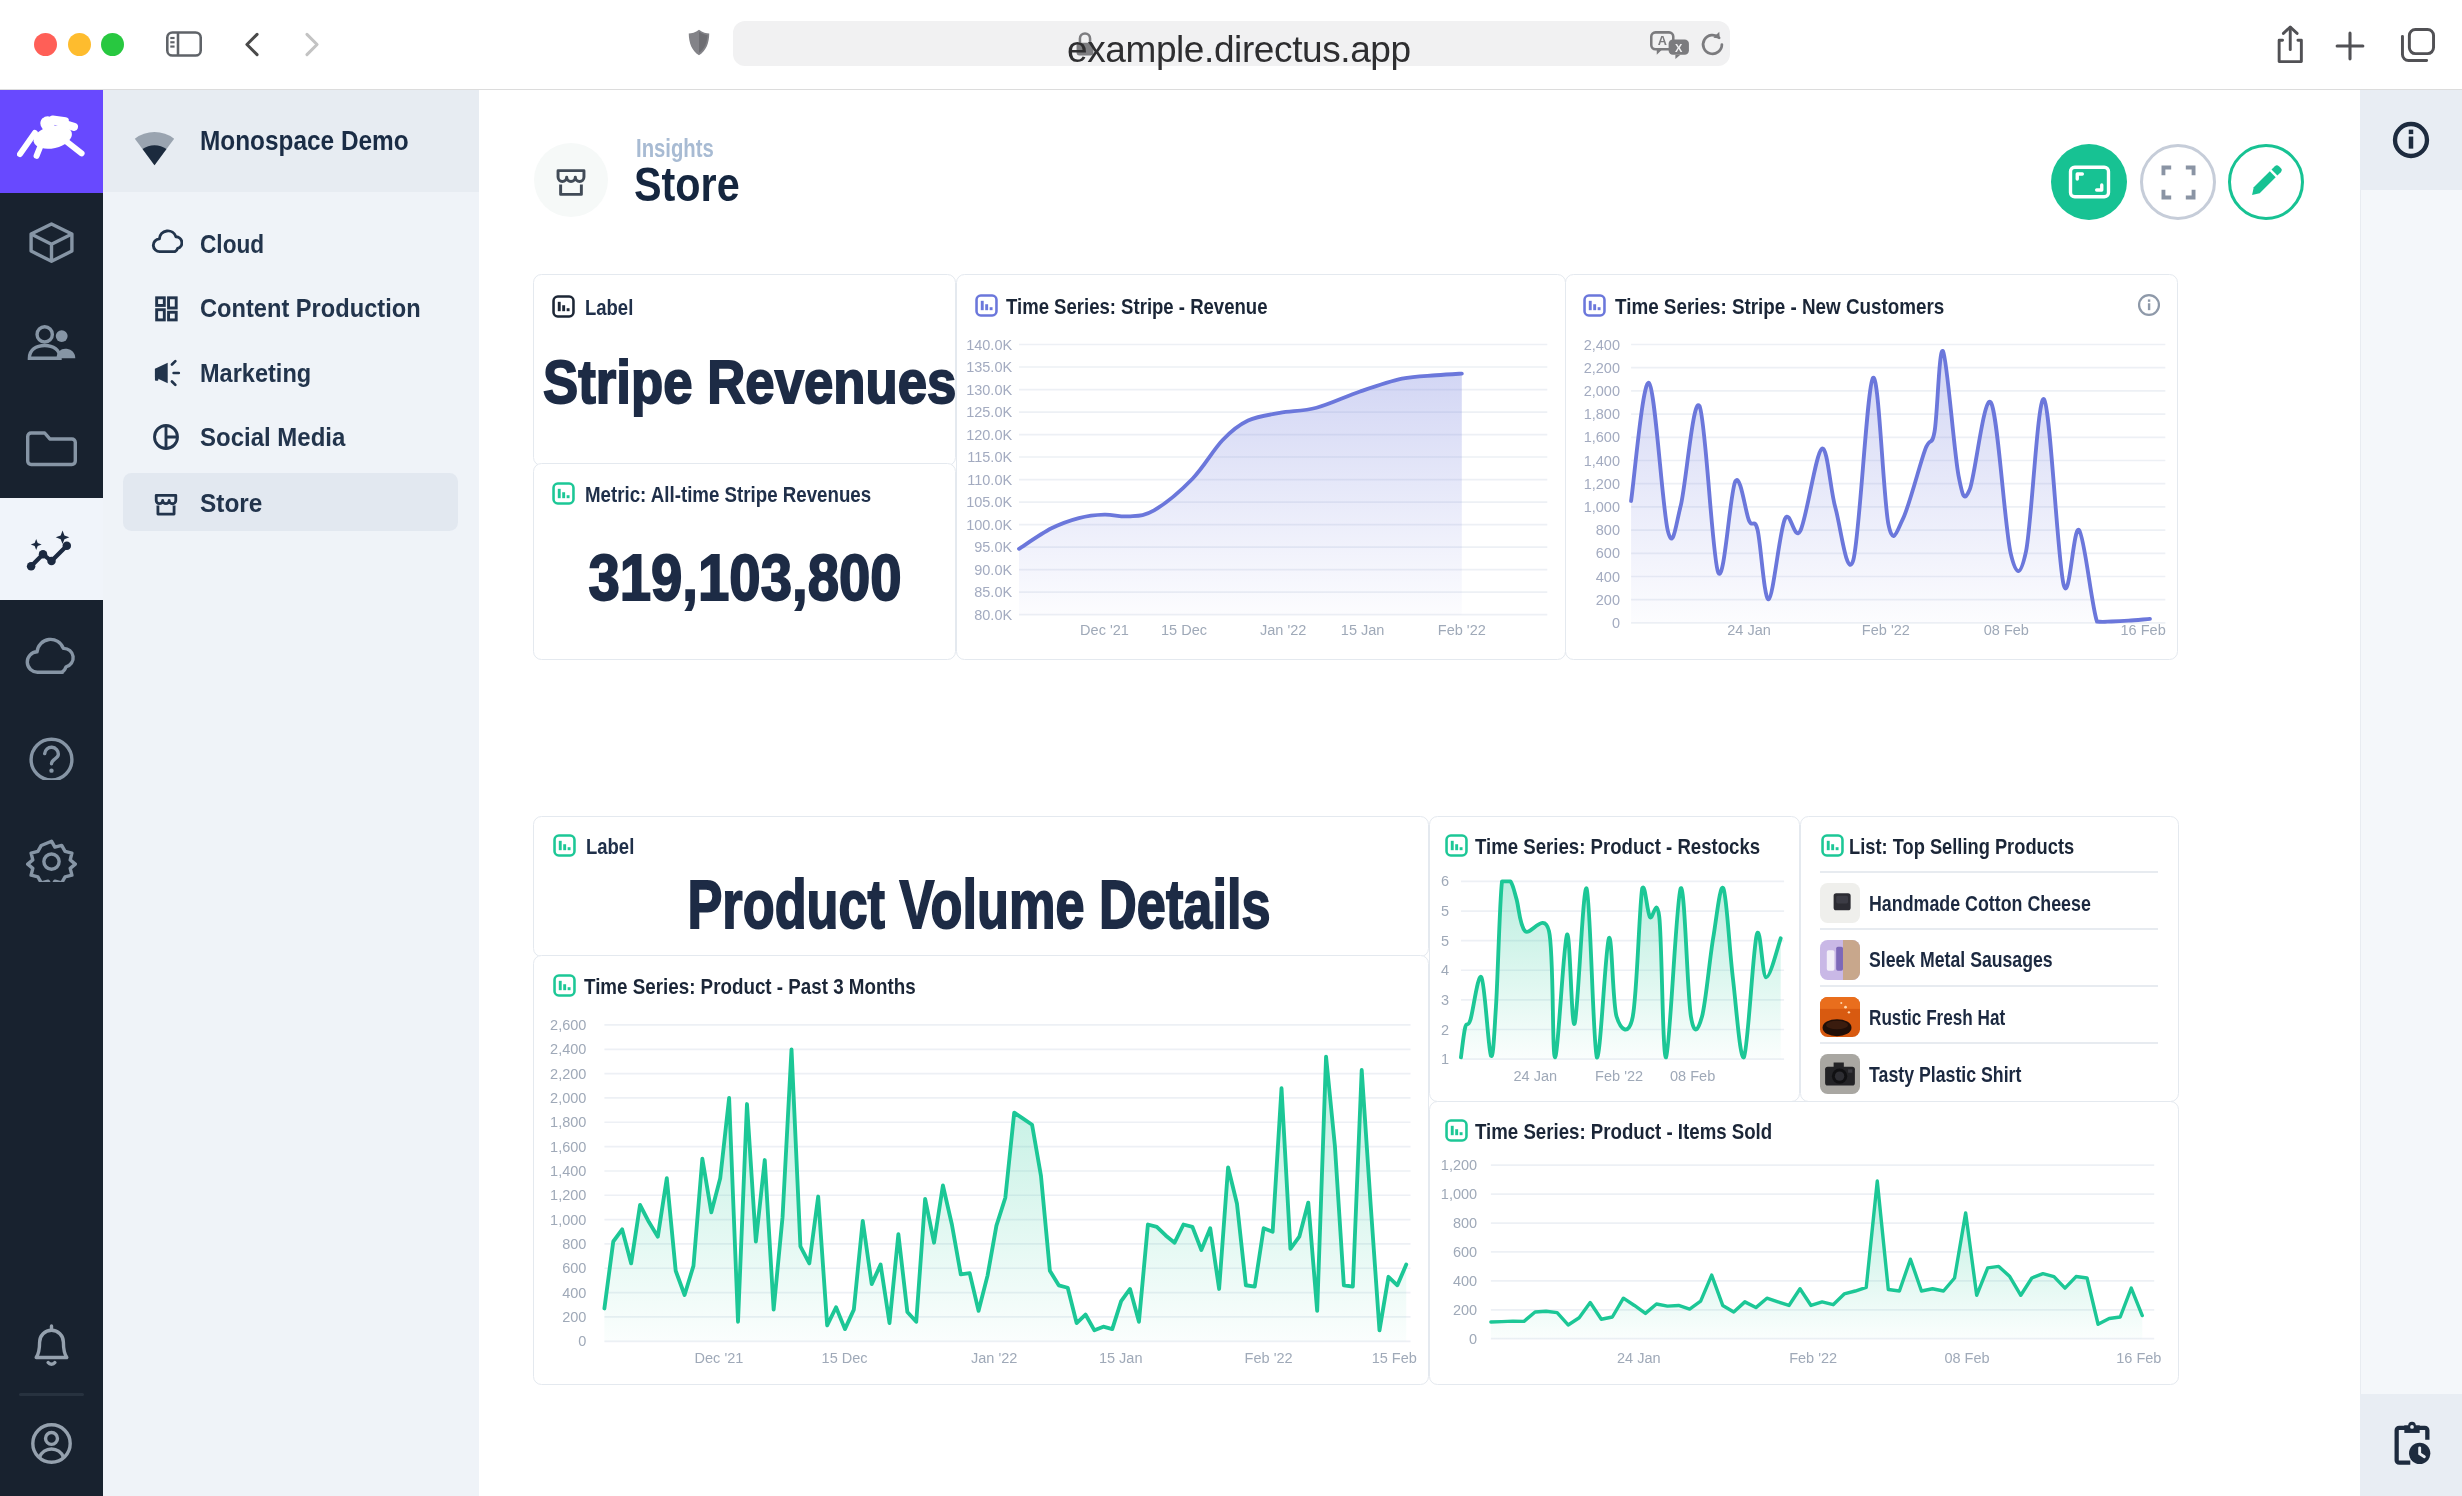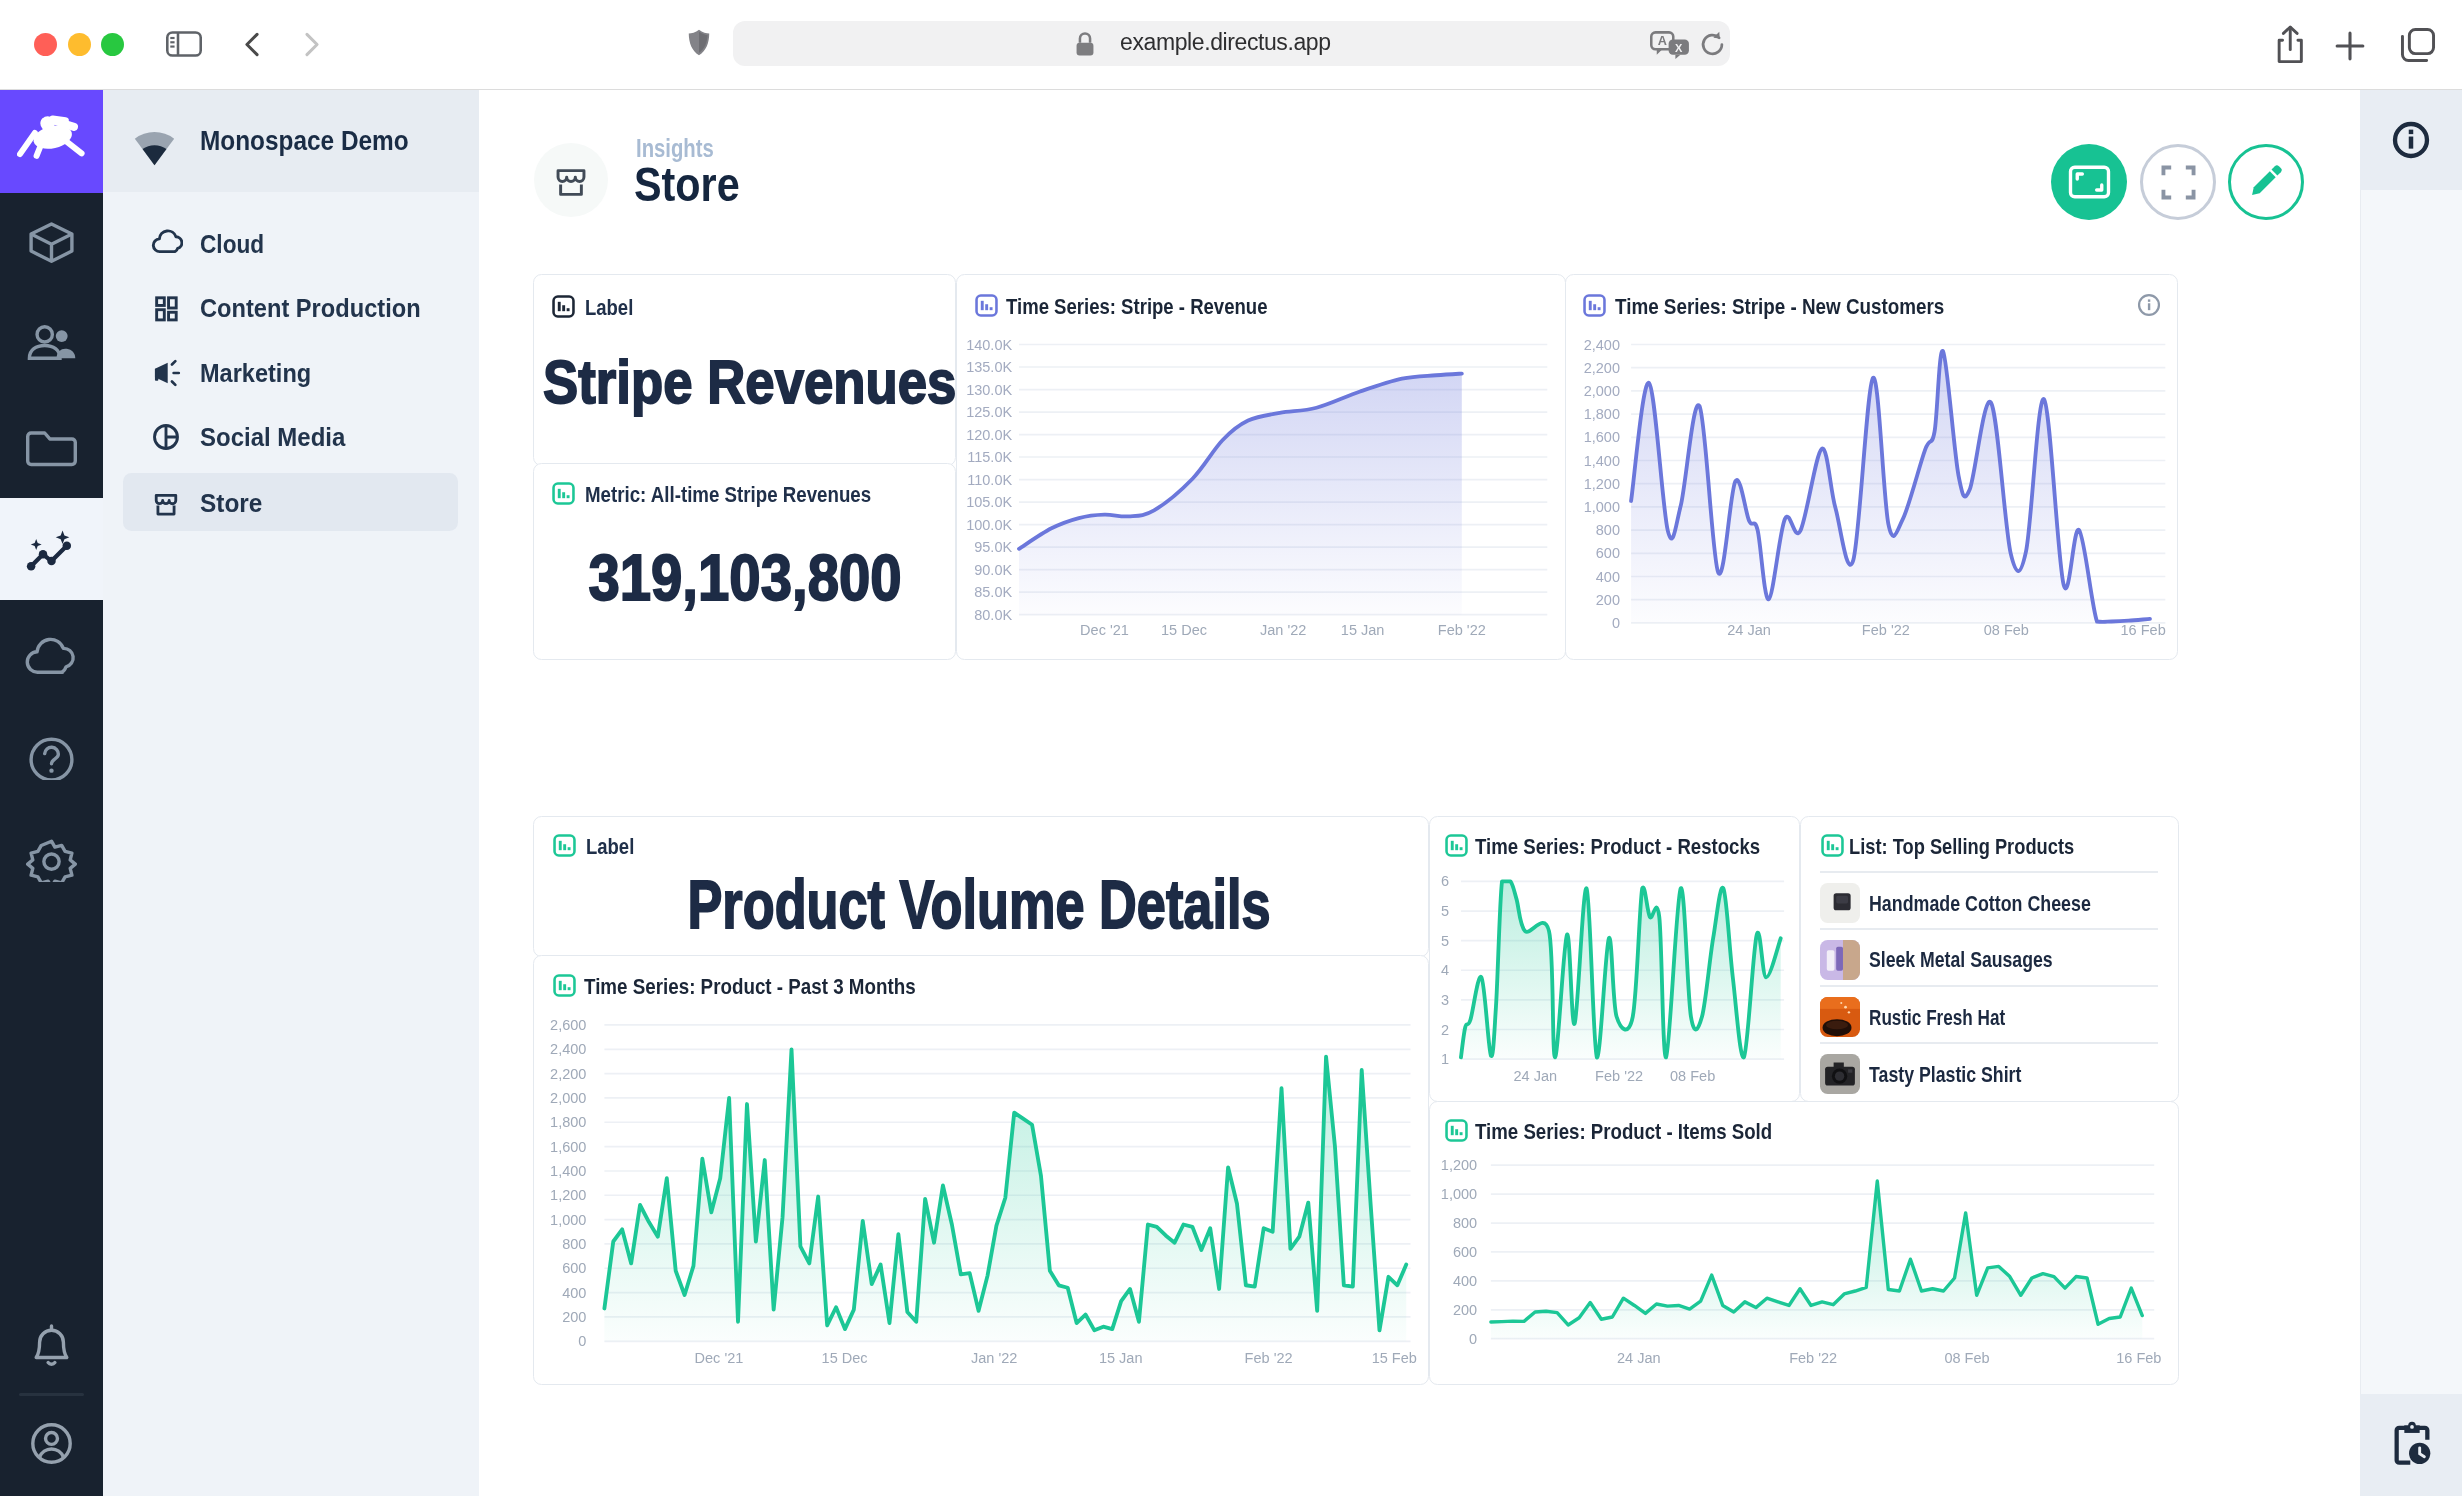--- a/index.html
+++ b/index.html
@@ -29,21 +29,21 @@
   </svg>
   <svg class="abs" style="left:687px;top:28px" width="24" height="29" viewBox="0 0 28 34">
     <path d="M14,2 C18,5 23,6.5 26,6.5 C26,17 22.5,27 14,32 C5.5,27 2,17 2,6.5 C5,6.5 10,5 14,2 Z" fill="#838388"></path>
     <path d="M14,4.5 C17,6.8 21.5,8.2 24,8.3 C23.8,16.5 20.8,25 14,29.3 Z" fill="#6e6e73"></path>
   </svg>
   <div class="abs" style="left:733px;top:21.4px;width:997px;height:45px;border-radius:12px;background:#f1f1f2"></div>
   <svg class="abs" style="left:1074px;top:31px" width="22" height="27" viewBox="0 0 26 32">
     <rect x="3" y="14" width="20" height="15" rx="3.5" fill="#7d7d80"></rect>
     <path d="M7,14 V9 a6,6 0 0 1 12,0 V14" fill="none" stroke="#7d7d80" stroke-width="3"></path>
   </svg>
-  <div class="abs" style="left:1120px;top:29px;font-size:23px;color:#2e2e30;letter-spacing:-0.4px">example.directus.app</div>
+  <div class="abs" style="left:1067px;top:29px;font-size:37px;color:#2e2e30;letter-spacing:-0.4px">example.directus.app</div>
   <svg class="abs" style="left:1650px;top:31px" width="44" height="29" viewBox="0 0 52 34">
     <rect x="1.5" y="1.5" width="26" height="20" rx="5" fill="none" stroke="#7b7b7e" stroke-width="3"></rect>
     <path d="M8,22 L8,28 L14,22" fill="#7b7b7e"></path>
     <text x="14.5" y="16.5" text-anchor="middle" font-size="15" font-weight="bold" fill="#7b7b7e" font-family="Liberation Sans">A</text>
     <rect x="22" y="10" width="24" height="18" rx="5" fill="#7b7b7e"></rect>
     <path d="M30,28 L30,33 L36,28" fill="#7b7b7e"></path>
     <text x="34" y="24.5" text-anchor="middle" font-size="13" font-weight="bold" fill="#f1f1f2" font-family="Liberation Sans">X</text>
   </svg>
   <svg class="abs" style="left:1698px;top:29px" width="29" height="31" viewBox="0 0 34 36">
     <path d="M28,18 a11,11 0 1 1 -3.2,-7.8" fill="none" stroke="#7b7b7e" stroke-width="3.2" stroke-linecap="round"></path>

